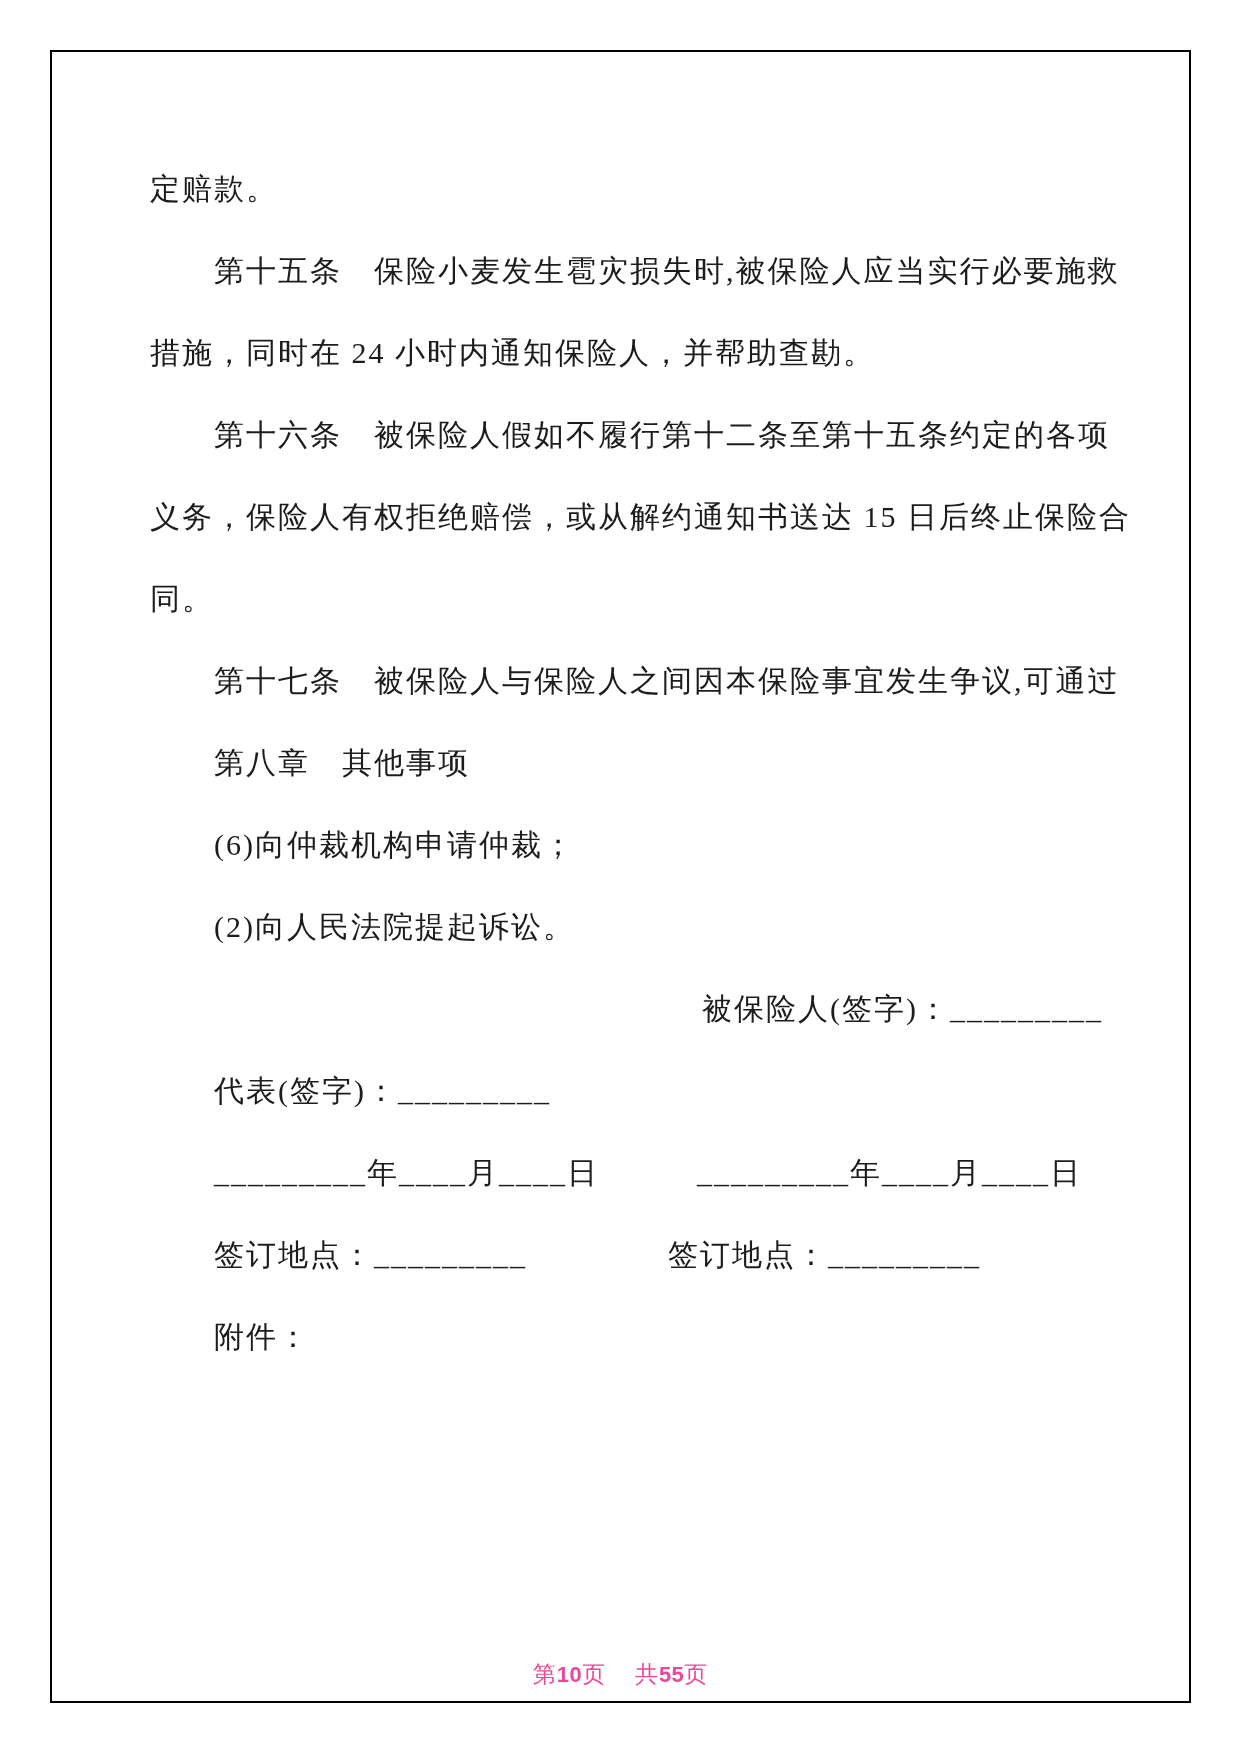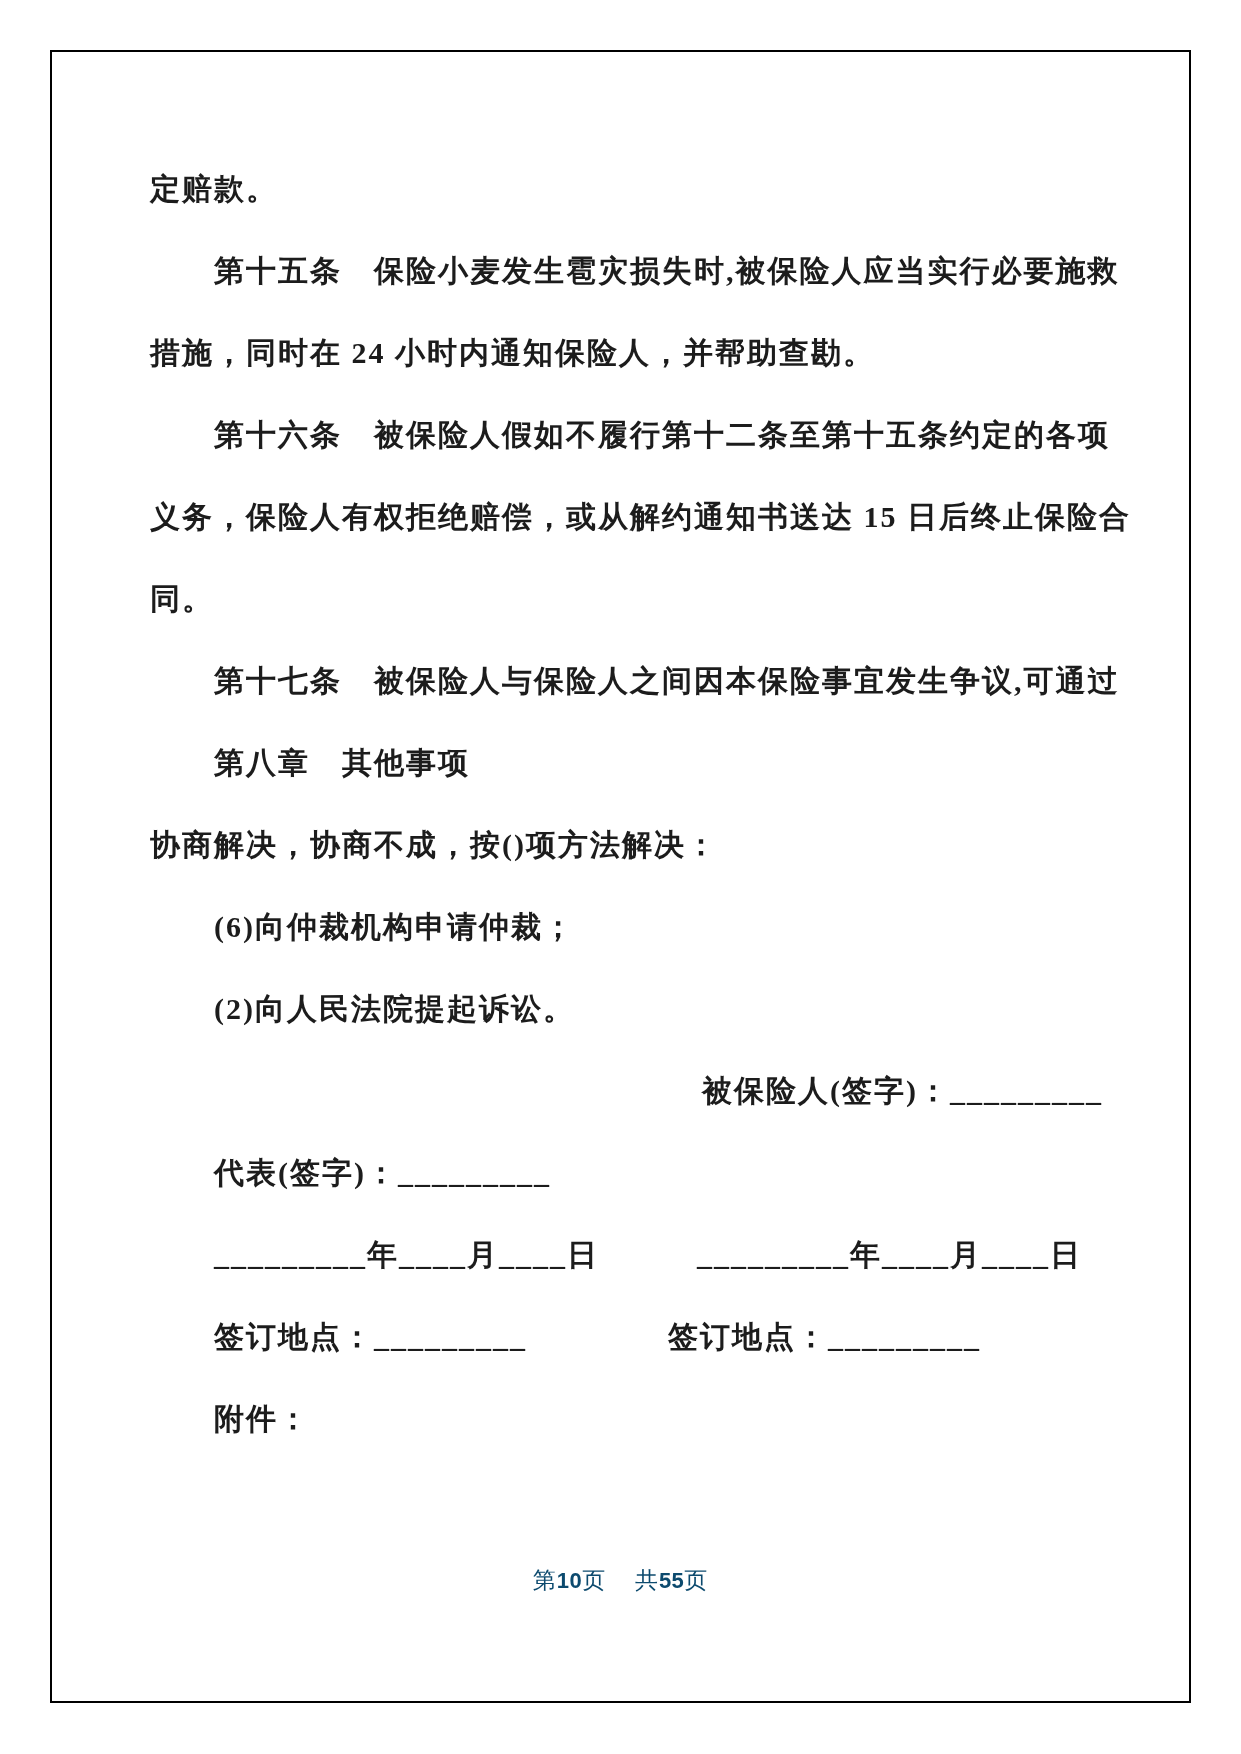--- a/index.html
+++ b/index.html
@@ -25,21 +25,21 @@
     border: 2px solid #000000;
     box-sizing: border-box;
   }
   .content {
     position: absolute;
     left: 150px;
     top: 148px;
     width: 950px;
     font-size: 30px;
     letter-spacing: 2px;
-    font-weight: 700;
+    font-weight: 400;
   }
   .line {
     position: relative;
     height: 82px;
     line-height: 82px;
     white-space: nowrap;
   }
   .indent { padding-left: 64px; }
   .col2 {
     position: absolute;
@@ -47,26 +47,26 @@
     line-height: 82px;
     white-space: nowrap;
   }
   .c532 { left: 532px; margin-left: 20px; }
   .c547 { left: 547px; }
   .c518 { left: 518px; }
   .footer {
     position: absolute;
     left: 0;
     width: 100%;
-    top: 1566px;
+    top: 1660px;
     text-align: center;
     font-size: 23px;
     line-height: 30px;
     letter-spacing: 1px;
-    color: #0c4a6e;
+    color: #ec4899;
   }
   .footer .fgroup { display: inline-block; }
   .footer .fgroup.total { margin-left: 22px; }
   .footer .num {
     font-family: "Liberation Sans", "DejaVu Sans", sans-serif;
     font-size: 22px;
     font-weight: 600;
     letter-spacing: 0.5px;
   }
 </style>
@@ -78,21 +78,20 @@
 
   <div class="content">
     <div class="line">定赔款。</div>
     <div class="line indent">第十五条　保险小麦发生雹灾损失时,被保险人应当实行必要施救</div>
     <div class="line">措施，同时在 24 小时内通知保险人，并帮助查勘。</div>
     <div class="line indent">第十六条　被保险人假如不履行第十二条至第十五条约定的各项</div>
     <div class="line">义务，保险人有权拒绝赔偿，或从解约通知书送达 15 日后终止保险合</div>
     <div class="line">同。</div>
     <div class="line indent">第十七条　被保险人与保险人之间因本保险事宜发生争议,可通过</div>
     <div class="line indent">第八章　其他事项</div>
-    <div class="line">协商解决，协商不成，按()项方法解决：</div>
     <div class="line indent">(6)向仲裁机构申请仲裁；</div>
     <div class="line indent">(2)向人民法院提起诉讼。</div>
 
     <div class="line indent">
       <span class="col2 c532">被保险人(签字)：_________</span>
     </div>
 
     <div class="line indent">
       <span>代表(签字)：_________</span>
     </div>

